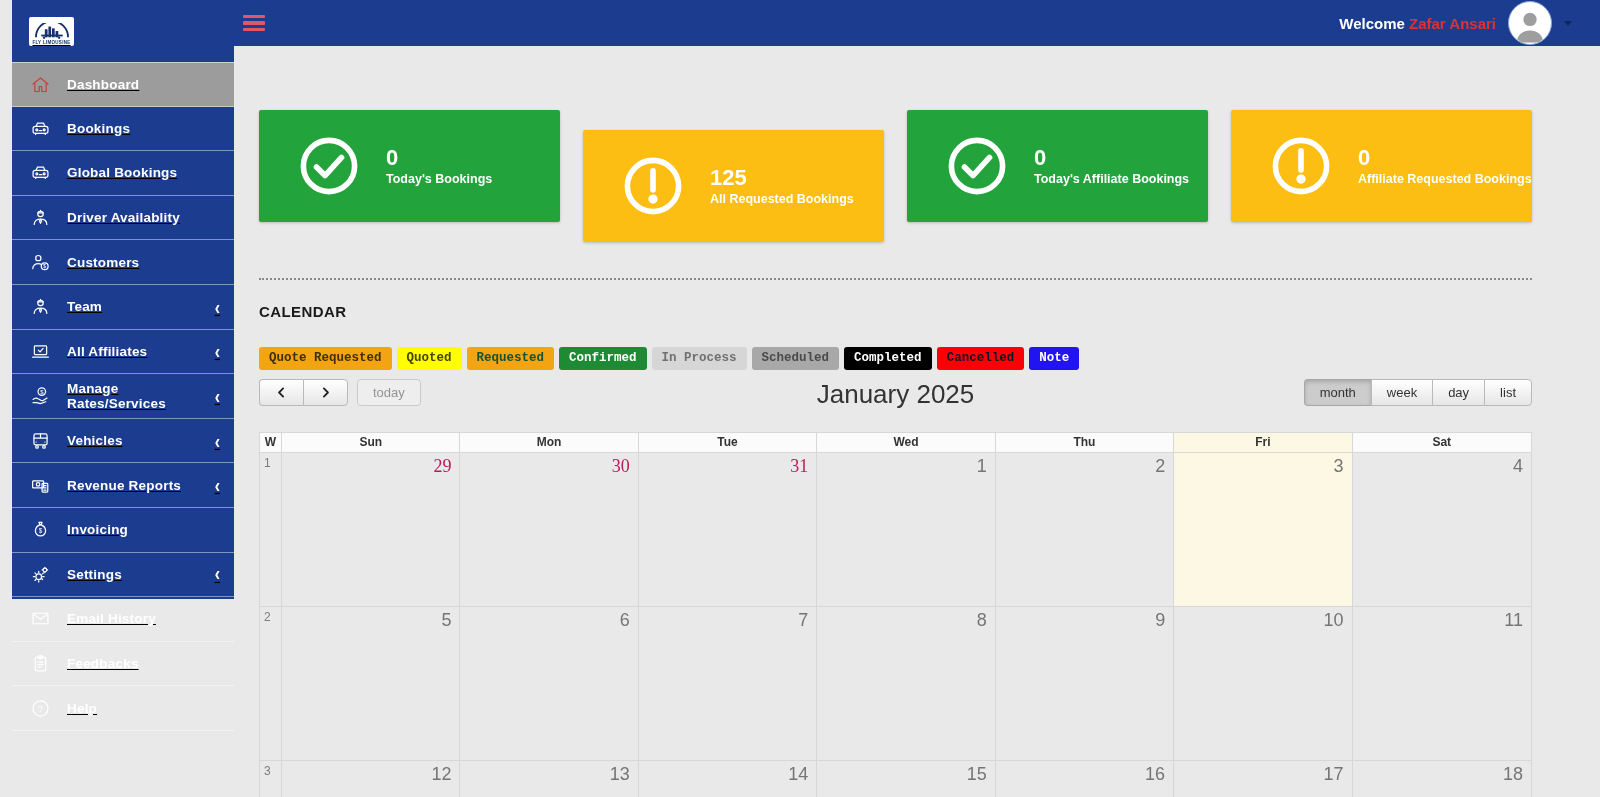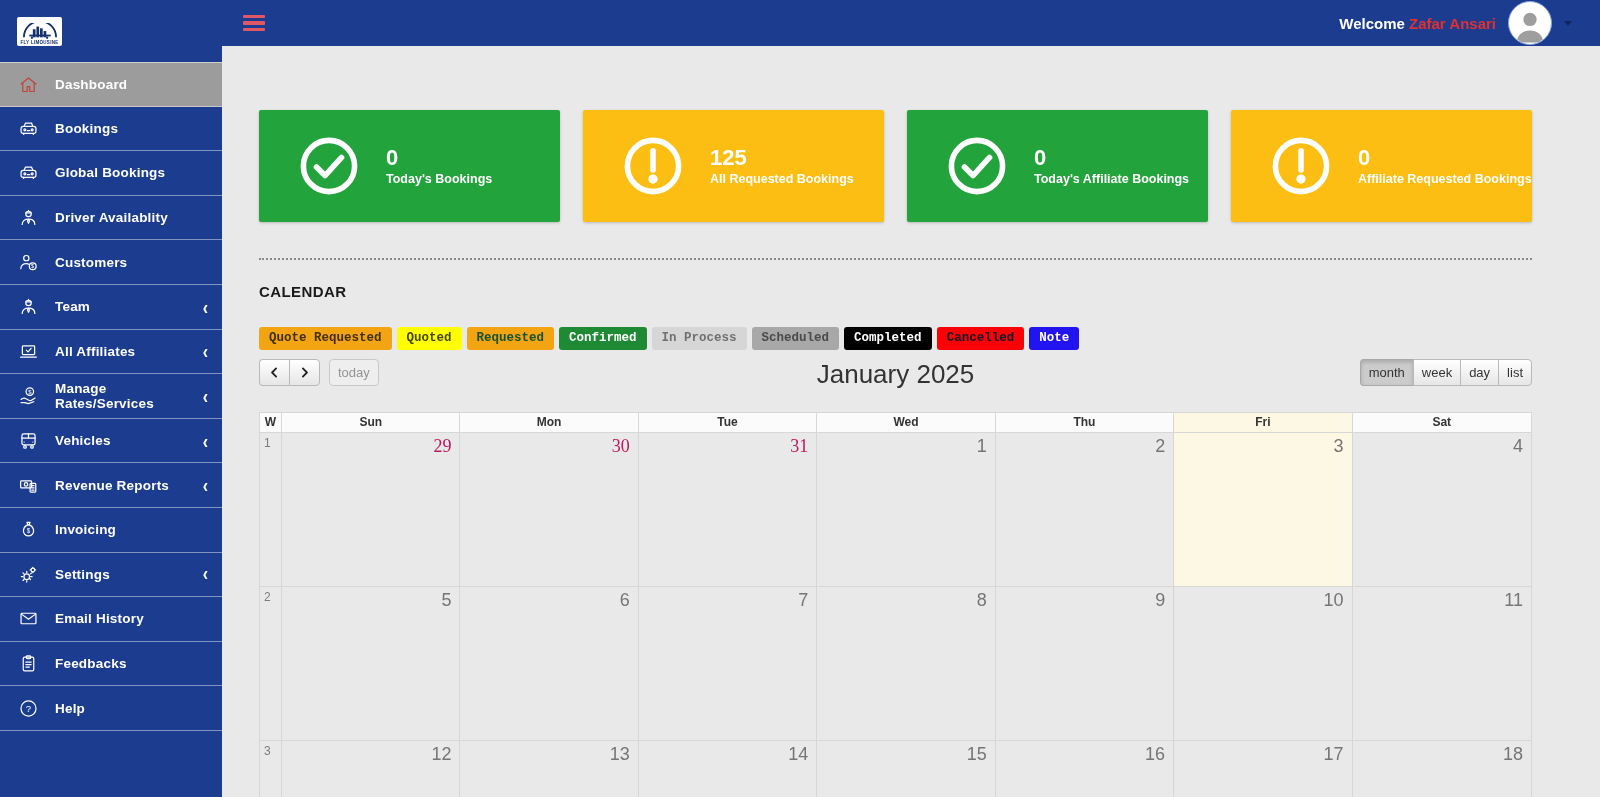--- a/index.html
+++ b/index.html
@@ -3,21 +3,21 @@
 <meta charset="utf-8">
 <style>
   * { margin:0; padding:0; box-sizing:border-box; }
   html,body { width:1600px; height:797px; overflow:hidden; font-family:"Liberation Sans", sans-serif; background:var(--page-bg,#e9e9e9); }
 
   :root{
     --blue:#1c3d8f; --accent:#e25764; --page-bg:#e9e9e9; --today-bg:#fdf8e3;
   }
 
   
-  .sidebar{ position:fixed; left:0; top:0; width:222px; height:797px; background:var(--blue); z-index:20; }
+  .sidebar{ position:fixed; left:12px; top:0; width:222px; height:599px; background:var(--blue); z-index:20;text-decoration:underline; }
   .logo-wrap{ height:62px; display:flex; align-items:center; padding-left:17px; }
   .logo-box{ width:45px; height:29px; background:#fff; border-radius:2px; display:flex; flex-direction:column; align-items:center; justify-content:flex-end; overflow:hidden; }
   .logo-box svg{ width:36px; height:17px; display:block; }
   .logo-text{ font-size:4.5px; font-weight:bold; color:#14306e; letter-spacing:.3px; line-height:6px; }
   .nav{ display:flex; flex-direction:column; }
   .nav-item{ height:44.6px; display:flex; align-items:center; padding:0 14px 0 16px; color:#fff; border-bottom:1px solid rgba(255,255,255,.45); cursor:pointer; }
   .nav-item .ico{ width:24px; height:24px; display:flex; align-items:center; justify-content:center; color:#fff; flex:0 0 24px; }
   .nav-item .ico svg{ width:21px; height:21px; fill:none; stroke:currentColor; stroke-width:1.4; stroke-linecap:round; stroke-linejoin:round; }
   .nav-item .lbl{ margin-left:15px; font-size:13.5px; font-weight:bold; letter-spacing:.2px; flex:1; }
   .nav-item .chev{ font-size:16px; line-height:1; color:#fff; font-weight:bold; transform:scaleY(1.3); }
@@ -47,21 +47,21 @@
 
   .dotted-sep{ border:0; border-top:2px dotted #8a8a8a; margin-top:36px; }
   .section-title{ margin-top:23px; font-size:15px; font-weight:bold; color:#1a1a1a; letter-spacing:.4px; }
 
   .legend{ margin-top:27px; display:flex; gap:5px; }
   .legend-btn{ border:0; border-radius:3px; padding:4px 10px 5px; font-size:12.5px; font-weight:bold; font-family:Liberation Mono, monospace; cursor:pointer; }
 
   
   .fc-toolbar{ position:relative; margin-top:9px; height:28px; }
   .btn-group{ display:inline-flex; }
-  .fc-btn{ height:27px; padding:0 8px; font-size:13px; color:#333; background:linear-gradient(#ffffff,#e6e6e6); border:1px solid #b9b9b9; box-shadow:inset 0 1px 0 rgba(255,255,255,.7); cursor:pointer; display:inline-flex; align-items:center; font-family:"Liberation Sans",sans-serif; }
+  .fc-btn{ height:27px; padding:0 15px; font-size:13px; color:#333; background:linear-gradient(#ffffff,#e6e6e6); border:1px solid #b9b9b9; box-shadow:inset 0 1px 0 rgba(255,255,255,.7); cursor:pointer; display:inline-flex; align-items:center; font-family:"Liberation Sans",sans-serif; }
   .btn-group .fc-btn{ border-right-width:0; }
   .btn-group .fc-btn:first-child{ border-radius:4px 0 0 4px; }
   .btn-group .fc-btn:last-child{ border-radius:0 4px 4px 0; border-right-width:1px; }
   .btn-group .fc-btn.single{ border-radius:4px; border-right-width:1px; }
   .fc-btn.disabled{ opacity:.65; cursor:default; background:#f2f2f2; box-shadow:none; color:#666; }
   .fc-btn.active{ background:#cccccc; box-shadow:inset 0 2px 4px rgba(0,0,0,.18); border-color:#a8a8a8; }
   .fc-btn svg{ width:13px; height:13px; fill:none; stroke:#222; stroke-width:2.2; stroke-linecap:round; stroke-linejoin:round; }
   .toolbar-left{ position:absolute; left:0; top:0; display:flex; gap:9px; }
   .toolbar-right{ position:absolute; right:0; top:0; }
   .fc-title{ text-align:center; font-size:26px; color:#333; line-height:30px; }
@@ -304,21 +304,21 @@
           <svg viewBox="0 0 24 24">
             <circle cx="12" cy="12" r="9.6"></circle>
             <path d="M7.3 12.4l3.2 3.2 6.2-6.8"></path>
           </svg>
         </div>
     <div class="txt">
       <div class="num">0</div>
       <div class="cap">Today's Bookings</div>
     </div>
   </div>
-      <div class="card" style="background: rgb(252, 190, 18);">
+      <div class="card" style="background: rgb(252, 190, 18); margin-top: 20px;">
     <div class="circle">
           <svg viewBox="0 0 24 24">
             <circle cx="12" cy="12" r="9.6"></circle>
             <path d="M12 6.3v7.2"></path>
             <circle cx="12" cy="16.9" r=".7" fill="currentColor"></circle>
           </svg>
         </div>
     <div class="txt">
       <div class="num">125</div>
       <div class="cap">All Requested Bookings</div>

